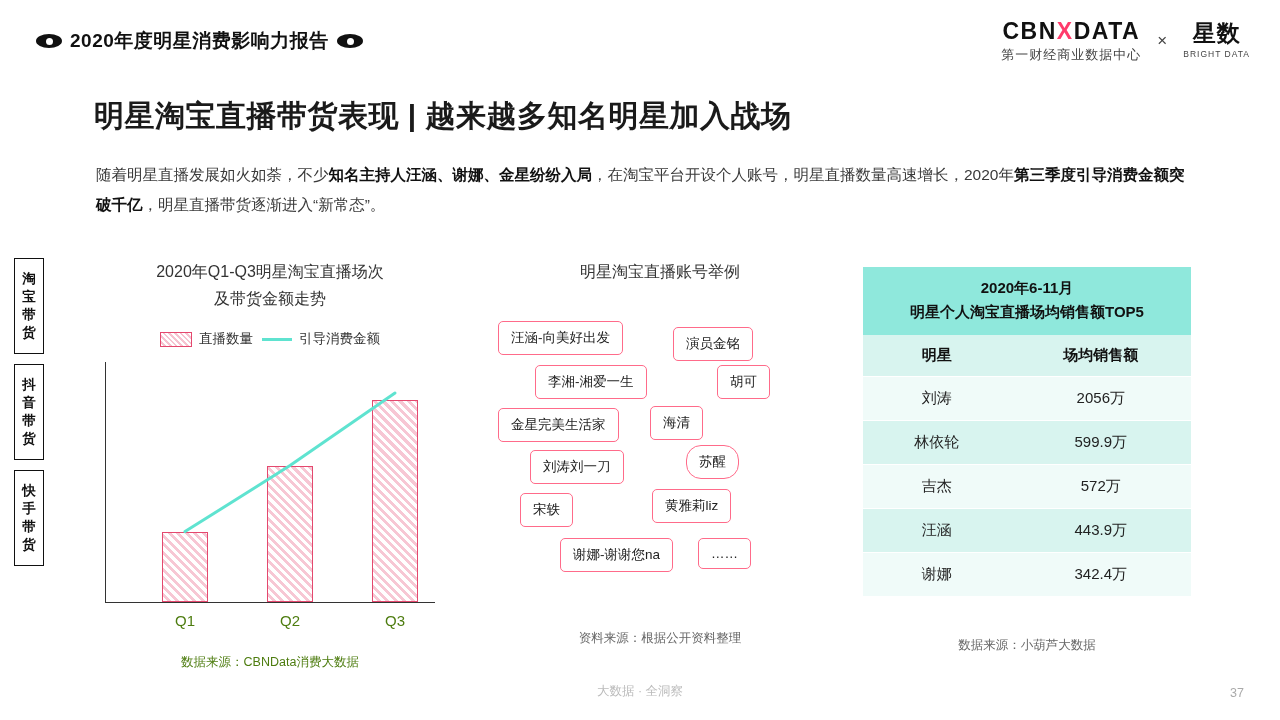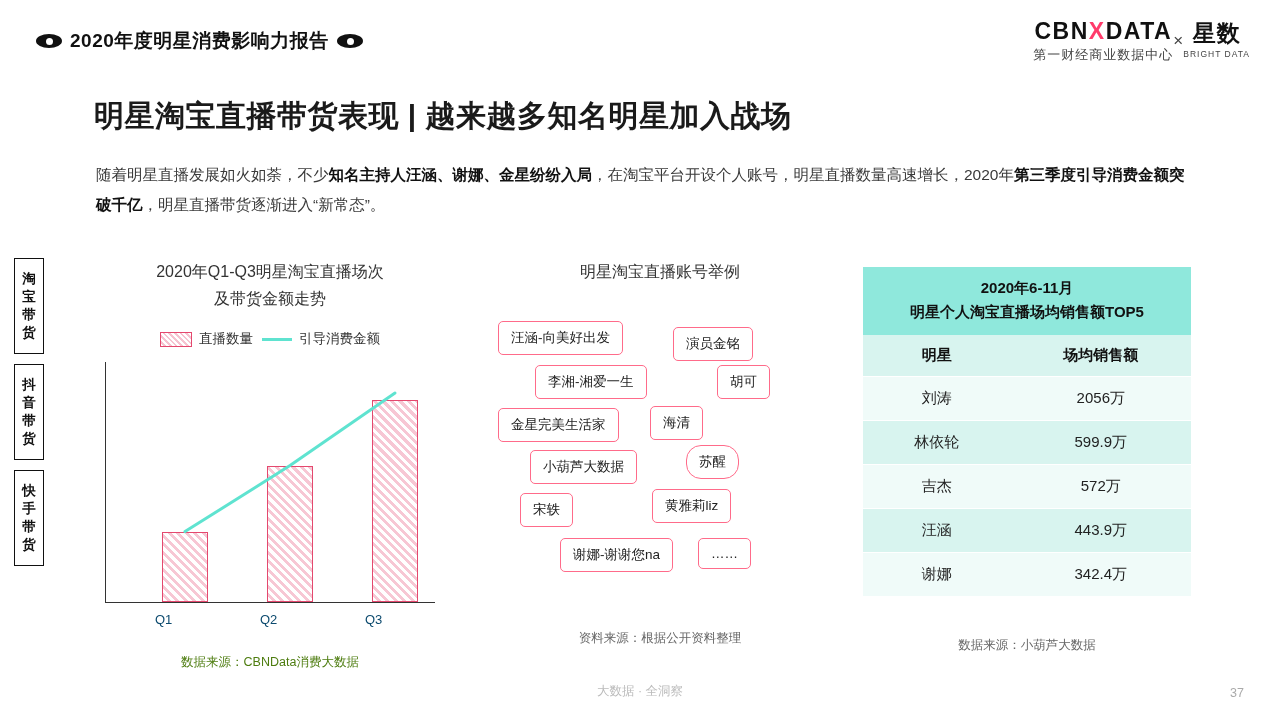--- a/index.html
+++ b/index.html
@@ -59,20 +59,21 @@
     letter-spacing: 0.5px;
     white-space: nowrap;
   }
 
   .brand {
     position: absolute;
     right: 30px;
     top: 20px;
     display: flex;
     align-items: center;
+    gap: 16px;
   }
   .brand-cbn {
     text-align: center;
     line-height: 1;
   }
   .brand-cbn .cbn-main {
     font-size: 23px;
     font-weight: bold;
     letter-spacing: 1.5px;
     color: #111;
@@ -210,22 +211,23 @@
     bottom: 20px;
     width: 46px;
     border: 1px solid #e4486e;
     box-sizing: border-box;
     background: repeating-linear-gradient(45deg, #ffffff 0 3px, #f7c7d4 3px 6px);
   }
   .xlabel {
     position: absolute;
     top: 250px;
     width: 60px;
-    font-size: 13px;
-    color: #0c4a6e;
+    text-align: center;
+    font-size: 15px;
+    color: #4d7c0f;
   }
   .chart-src {
     margin-top: 32px;
     text-align: center;
     font-size: 12.5px;
     color: #4d7c0f;
   }
 
   
   .col-tags {
@@ -409,21 +411,21 @@
 
 <div class="col-tags">
   <div class="col-head">明星淘宝直播账号举例</div>
   <div class="tagwrap">
     <div class="tag" style="left:28px;  top:18px;">汪涵-向美好出发</div>
     <div class="tag" style="left:203px; top:24px;">演员金铭</div>
     <div class="tag" style="left:65px;  top:62px;">李湘-湘爱一生</div>
     <div class="tag" style="left:247px; top:62px;">胡可</div>
     <div class="tag" style="left:28px;  top:105px;">金星完美生活家</div>
     <div class="tag" style="left:180px; top:103px;">海清</div>
-    <div class="tag" style="left:60px;  top:147px;">小葫芦大数据</div>
+    <div class="tag" style="left:60px;  top:147px;">刘涛刘一刀</div>
     <div class="tag" style="left:216px; top:142px;border-radius:15px;">苏醒</div>
     <div class="tag" style="left:50px;  top:190px;">宋轶</div>
     <div class="tag" style="left:182px; top:186px;">黄雅莉liz</div>
     <div class="tag" style="left:90px;  top:235px;">谢娜-谢谢您na</div>
     <div class="tag" style="left:228px; top:235px;">……</div>
   </div>
   <div class="tags-src">资料来源：根据公开资料整理</div>
 </div>
 
 <div class="col-table">

